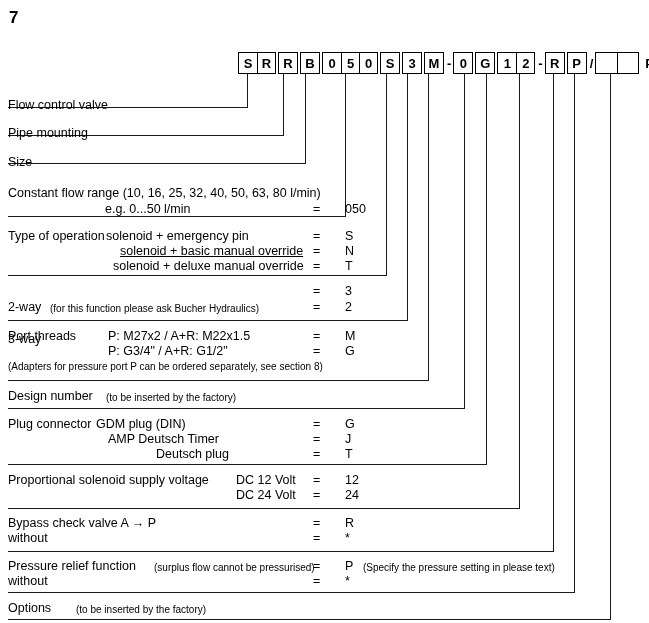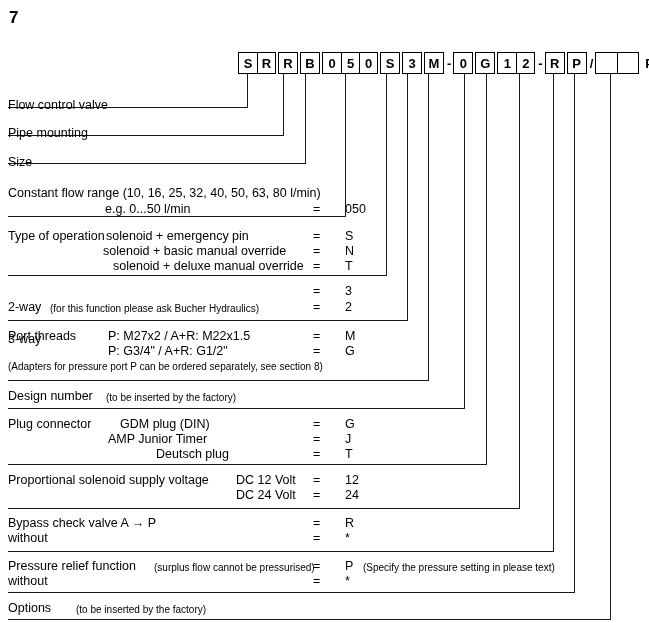--- a/index.html
+++ b/index.html
@@ -152,21 +152,21 @@
   <span class="lbl" style="left:97px;top:16px;">e.g. 0...50 l/min</span>
   <span class="eq" style="top:16px;">=</span>
   <span class="val" style="top:16px;">050</span>
 </div>
 
 <div class="row" style="top:229px;">
   <span class="lbl" style="left:0;top:0;">Type of operation</span>
   <span class="lbl" style="left:98px;top:0;">solenoid + emergency pin</span>
   <span class="eq" style="top:0;">=</span>
   <span class="val" style="top:0;">S</span>
-  <span class="lbl" style="left:95px;top:15px;">solenoid + basic manual override</span>
+  <span class="lbl" style="left:112px;top:15px;text-decoration:underline;">solenoid + basic manual override</span>
   <span class="eq" style="top:15px;">=</span>
   <span class="val" style="top:15px;">N</span>
   <span class="lbl" style="left:105px;top:30px;">solenoid + deluxe manual override</span>
   <span class="eq" style="top:30px;">=</span>
   <span class="val" style="top:30px;">T</span>
 </div>
 
 <div class="row" style="top:284px;">
   <span class="lbl" style="left:0;top:0;margin-top:48px;">3-way</span>
   <span class="eq" style="top:0;">=</span>
@@ -188,24 +188,24 @@
   <span class="note" style="left:0;top:32px;">(Adapters for pressure port P can be ordered separately, see section 8)</span>
 </div>
 
 <div class="row" style="top:389px;">
   <span class="lbl" style="left:0;top:0;">Design number</span>
   <span class="note" style="left:98px;top:3px;">(to be inserted by the factory)</span>
 </div>
 
 <div class="row" style="top:417px;">
   <span class="lbl" style="left:0;top:0;">Plug connector</span>
-  <span class="lbl" style="left:112px;top:0;">GDM plug (DIN)</span>
+  <span class="lbl" style="left:88px;top:0;">GDM plug (DIN)</span>
   <span class="eq" style="top:0;">=</span>
   <span class="val" style="top:0;">G</span>
-  <span class="lbl" style="left:100px;top:15px;">AMP Junior Timer</span>
+  <span class="lbl" style="left:100px;top:15px;">AMP Deutsch Timer</span>
   <span class="eq" style="top:15px;">=</span>
   <span class="val" style="top:15px;">J</span>
   <span class="lbl" style="left:100px;top:30px;margin-left:48px;">Deutsch plug</span>
   <span class="eq" style="top:30px;">=</span>
   <span class="val" style="top:30px;">T</span>
 </div>
 
 <div class="row" style="top:473px;">
   <span class="lbl" style="left:0;top:0;">Proportional solenoid supply voltage</span>
   <span class="lbl" style="left:228px;top:0;">DC 12 Volt</span>

